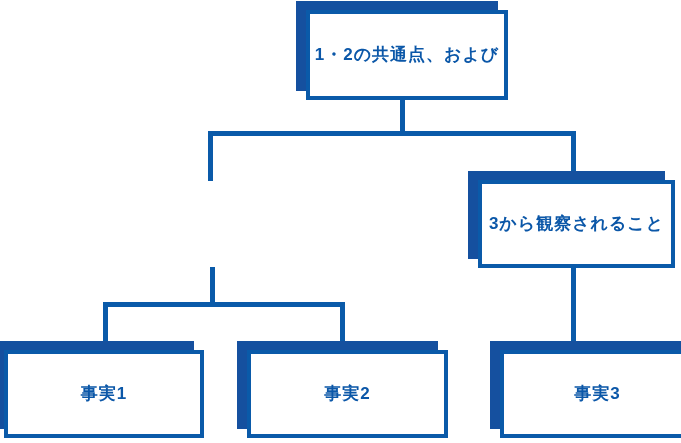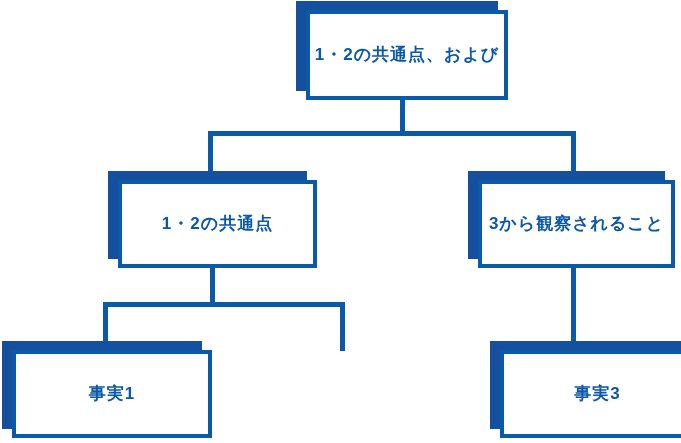--- a/index.html
+++ b/index.html
@@ -59,21 +59,21 @@
     font-size: 17px;
     line-height: 26px;
     letter-spacing: 1px;
     text-align: center;
     white-space: nowrap;
   }
   
   .node-conclusion   { left: 306px; top: 10px;  width: 202px; height: 90px; }
   .node-commonality  { left: 118px; top: 180px; width: 199px; height: 88px; }
   .node-observation  { left: 478px; top: 180px; width: 197px; height: 88px; }
-  .node-fact1        { left: 12px;  top: 350px; width: 200px; height: 88px; }
+  .node-fact1        { left: 4px;  top: 350px; width: 200px; height: 88px; }
   .node-fact2        { left: 247px; top: 350px; width: 201px; height: 88px; }
   .node-fact3        { left: 500px; top: 350px; width: 195px; height: 88px; }
   
   .conn-root-stem        { left: 400px; top: 99px;  width: 5px;   height: 37px; }
   .conn-level1-bar       { left: 208px; top: 131px; width: 368px; height: 5px;  }
   .conn-level1-drop-left { left: 208px; top: 131px; width: 5px;   height: 50px; }
   .conn-level1-drop-right{ left: 571px; top: 131px; width: 5px;   height: 50px; }
   .conn-commonality-stem { left: 210px; top: 267px; width: 5px;   height: 40px; }
   .conn-level2-bar       { left: 103px; top: 302px; width: 242px; height: 5px;  }
   .conn-fact1-drop       { left: 103px; top: 302px; width: 5px;   height: 49px; }
@@ -95,41 +95,41 @@
   <div class="conn conn-fact2-drop"></div>
   <div class="conn conn-observation-stem"></div>
 
   <div class="node node-conclusion">
     <div class="shadow"></div>
     <div class="box">
       <span class="label">1・2の共通点、および</span>
     </div>
   </div>
 
-  <div class="node node-commonality">
-    <div class="shadow"></div>
-    <div class="box">
-      <span class="label">1・2の共通点</span>
-    </div>
-  </div>
 
   <div class="node node-observation">
     <div class="shadow"></div>
     <div class="box">
       <span class="label">3から観察されること</span>
     </div>
   </div>
 
   <div class="node node-fact1">
     <div class="shadow"></div>
     <div class="box">
       <span class="label">事実1</span>
     </div>
   </div>
 
+  <div class="node node-fact2">
+    <div class="shadow"></div>
+    <div class="box">
+      <span class="label">事実2</span>
+    </div>
+  </div>
 
   <div class="node node-fact3">
     <div class="shadow"></div>
     <div class="box">
       <span class="label">事実3</span>
     </div>
   </div>
 
 </div>
 

